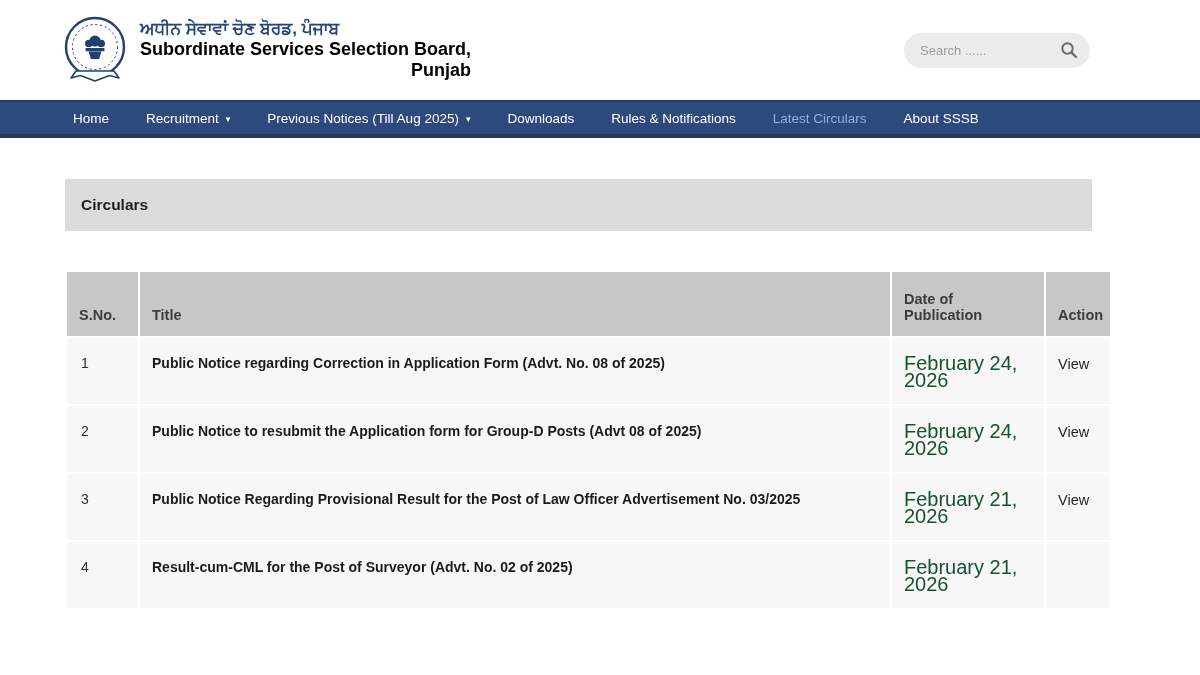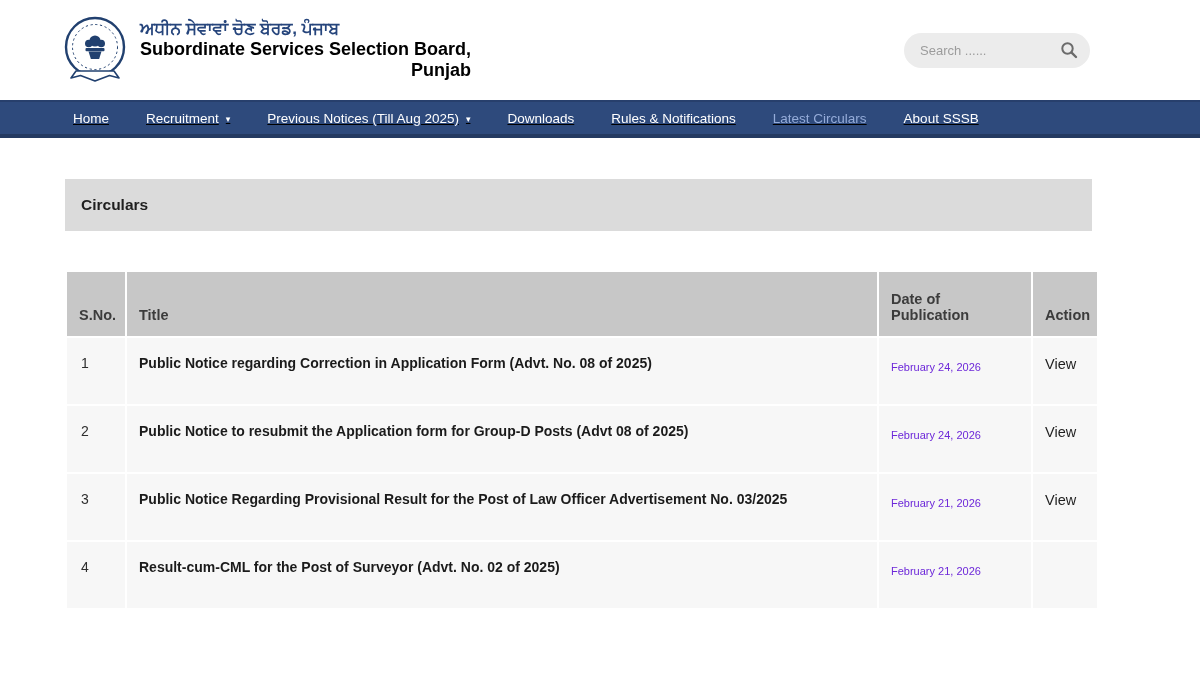--- a/index.html
+++ b/index.html
@@ -64,21 +64,21 @@
   
   .nav {
     height: 38px;
     background: #2e4a7c;
     border-top: 2px solid #273f6c;
     border-bottom: 4px solid #243a61;
     display: flex;
     align-items: center;
     padding-left: 73px;
   }
-  .nav ul { list-style: none; display: flex; align-items: center; text-decoration: underline; }
+  .nav ul { list-style: none; display: flex; align-items: center; }
   .nav li {
     color: #ffffff;
     font-size: 13.5px;
     margin-right: 37px;
     cursor: pointer;
     white-space: nowrap;
     display: flex; align-items: center;
   }
   .nav li .caret { font-size: 9px; margin-left: 7px; position: relative; top: 1px; }
   .nav li.active { color: #95acd9; }
@@ -107,33 +107,33 @@
   .circulars th {
     background: #c7c7c7;
     color: #3c3c3c;
     font-size: 14.5px;
     font-weight: 700;
     text-align: left;
     vertical-align: bottom;
     padding: 10px 12px 13px 12px;
     height: 64px;
   }
-  .circulars th.col-sno { width: 58px; }
+  .circulars th.col-sno { width: 71px; }
   .circulars th.col-title { width: 750px; }
   .circulars th.col-date { width: 152px; }
   .circulars th.col-action { width: 64px; }
   .circulars td {
     background: #f7f7f7;
     vertical-align: top;
     padding: 17px 12px 9px 12px;
     height: 66px;
   }
   td.cell-sno { font-size: 14px; color: #2e2e2e; padding-left: 14px; }
   td.cell-title { font-size: 14px; font-weight: 700; color: #1b1b1b; white-space: nowrap; overflow: hidden; }
-  td.cell-date { font-size: 11px; color: #6d28d9; line-height: 24px; }
+  td.cell-date { font-size: 20px; color: #14532d; line-height: 17px; }
   td.cell-action a { font-size: 14.5px; color: #1f1f1f; text-decoration: none; }
 </style>
 </head>
 <body>
 
 <div class="viewport">
 
 
   <div class="site-header">
     <div class="logo-wrap">

